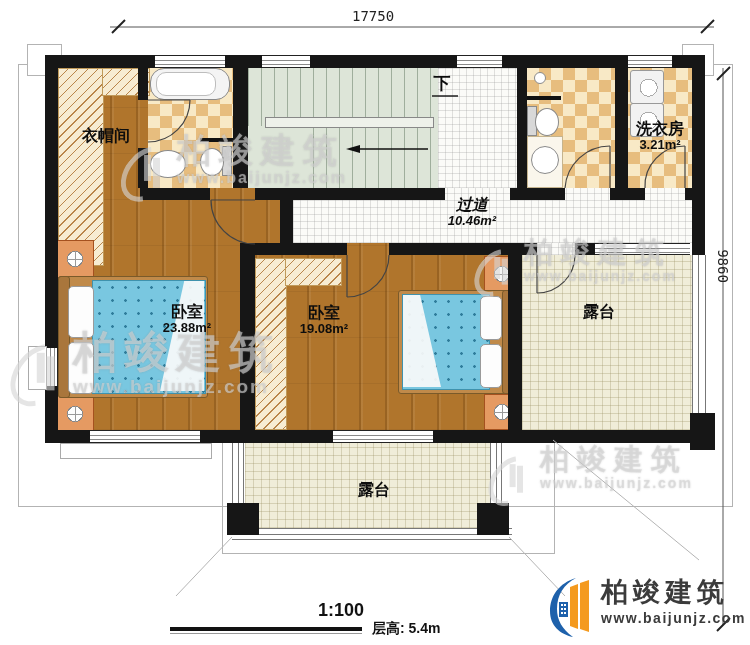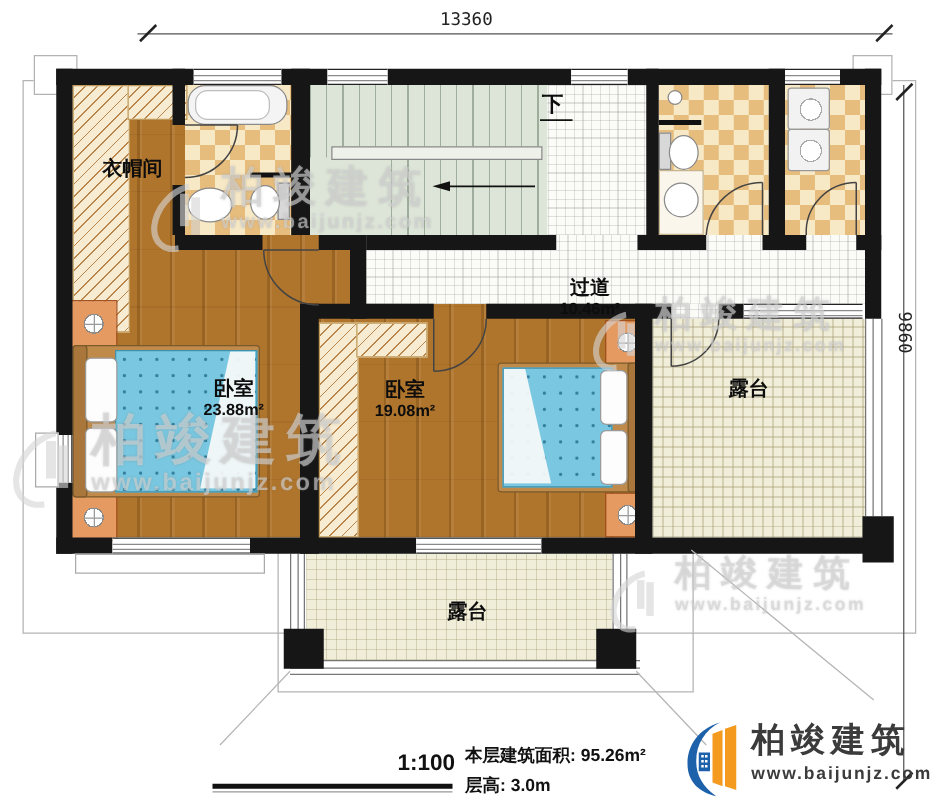--- a/index.html
+++ b/index.html
@@ -226,21 +226,21 @@
         <path d="M509,537 L565,596"></path>
         <path d="M553,440 L699,560"></path>
     </g>
     <g>
       <path d="M428,149 L360,149" stroke="#111" stroke-width="1.4"></path>
       <polygon points="360,145 360,153 346,149" fill="#111"></polygon>
       <path d="M432,96 L458,96" stroke="#111" stroke-width="1.4"></path>
     </g>
   </svg>
 
-  <div class="dimtxt" style="left:352px;top:8px;">13360</div>
+  <div class="dimtxt" style="left:352px;top:8px;">17750</div>
   <div class="dimtxt" style="left:702px;top:258px;width:42px;text-align:center;transform:rotate(90deg);">9860</div>
 
   <div class="wm" style="left:125px;top:133px;font-size:34px;">
     <div class="wm-icon" style="width:34px;height:52px;margin-top:10px;">
       <i style="left:10px;top:8px;width:7px;height:26px;"></i>
         <i style="left:20px;top:4px;width:7px;height:30px;"></i>
     </div>
     <div class="col">
         <span class="nm">柏竣建筑</span>
       <span class="url" style="font-size:16px;">www.baijunjz.com</span>
@@ -272,21 +272,25 @@
         <i style="left:17px;top:3px;width:6px;height:27px;"></i>
     </div>
     <div class="col">
         <span class="nm">柏竣建筑</span>
       <span class="url" style="font-size:14px;">www.baijunjz.com</span>
       </div>
   </div>
 
   <div class="rlabel" style="left:66px;top:127px;width:80px;">
     <span>衣帽间</span></div>
-  <div class="rlabel" style="left:430px;top:222px;width:84px;">
+  <div class="rlabel" style="left:620px;top:120px;width:80px;">
+    <div>洗衣房</div>
+      <div class="rarea">3.21m²</div>
+    </div>
+  <div class="rlabel" style="left:430px;top:196px;width:84px;font-style:italic;">
     <div>过道</div>
       <div class="rarea">10.46m²</div>
     </div>
   <div class="rlabel" style="left:147px;top:303px;width:80px;">
     <div>卧室</div>
       <div class="rarea">23.88m²</div>
     </div>
   <div class="rlabel" style="left:284px;top:304px;width:80px;">
     <div>卧室</div>
       <div class="rarea">19.08m²</div>
@@ -294,22 +298,21 @@
   <div class="rlabel" style="left:559px;top:303px;width:80px;">
     <span>露台</span></div>
   <div class="rlabel" style="left:334px;top:481px;width:80px;">
     <span>露台</span></div>
   <div class="rlabel" style="left:429px;top:74px;width:26px;font-size:17px;">
     <span>下</span></div>
 
   <div class="titleblock" style="left:318px;top:600px;font-size:18px;">1:100</div>
   <div class="abs" style="left:170px;top:627px;width:192px;height:4px;background:#111;"></div>
   <div class="abs" style="left:170px;top:633px;width:192px;height:1px;background:#999;"></div>
-  <div class="titleblock" style="left:372px;top:596px;font-size:14px;">本层建筑面积: 95.26m²</div>
-  <div class="titleblock" style="left:372px;top:620px;font-size:14px;">层高: 3.0m</div>
+  <div class="titleblock" style="left:372px;top:620px;font-size:14px;">层高: 5.4m</div>
 
   <div style="position:absolute;left:543px;top:574px;display:flex;align-items:flex-start;">
     <svg width="52" height="66" viewBox="0 0 52 66">
       <path d="M33,4 C16,9 7,22 7,37 C7,52 17,60 30,63 C19,55 14,46 14,35 C14,21 21,10 33,4 Z" fill="#1e61ab"></path>
       <polygon points="27,13 35,10 35,55 27,52" fill="#f49a1f"></polygon>
       <polygon points="37,9 46,6 46,58 37,55" fill="#f49a1f"></polygon>
       <rect x="16" y="28" width="9" height="15" fill="#1e61ab"></rect>
       <g fill="#fff">
           <rect x="18" y="30" width="2" height="2"></rect>
           <rect x="21" y="30" width="2" height="2"></rect>

